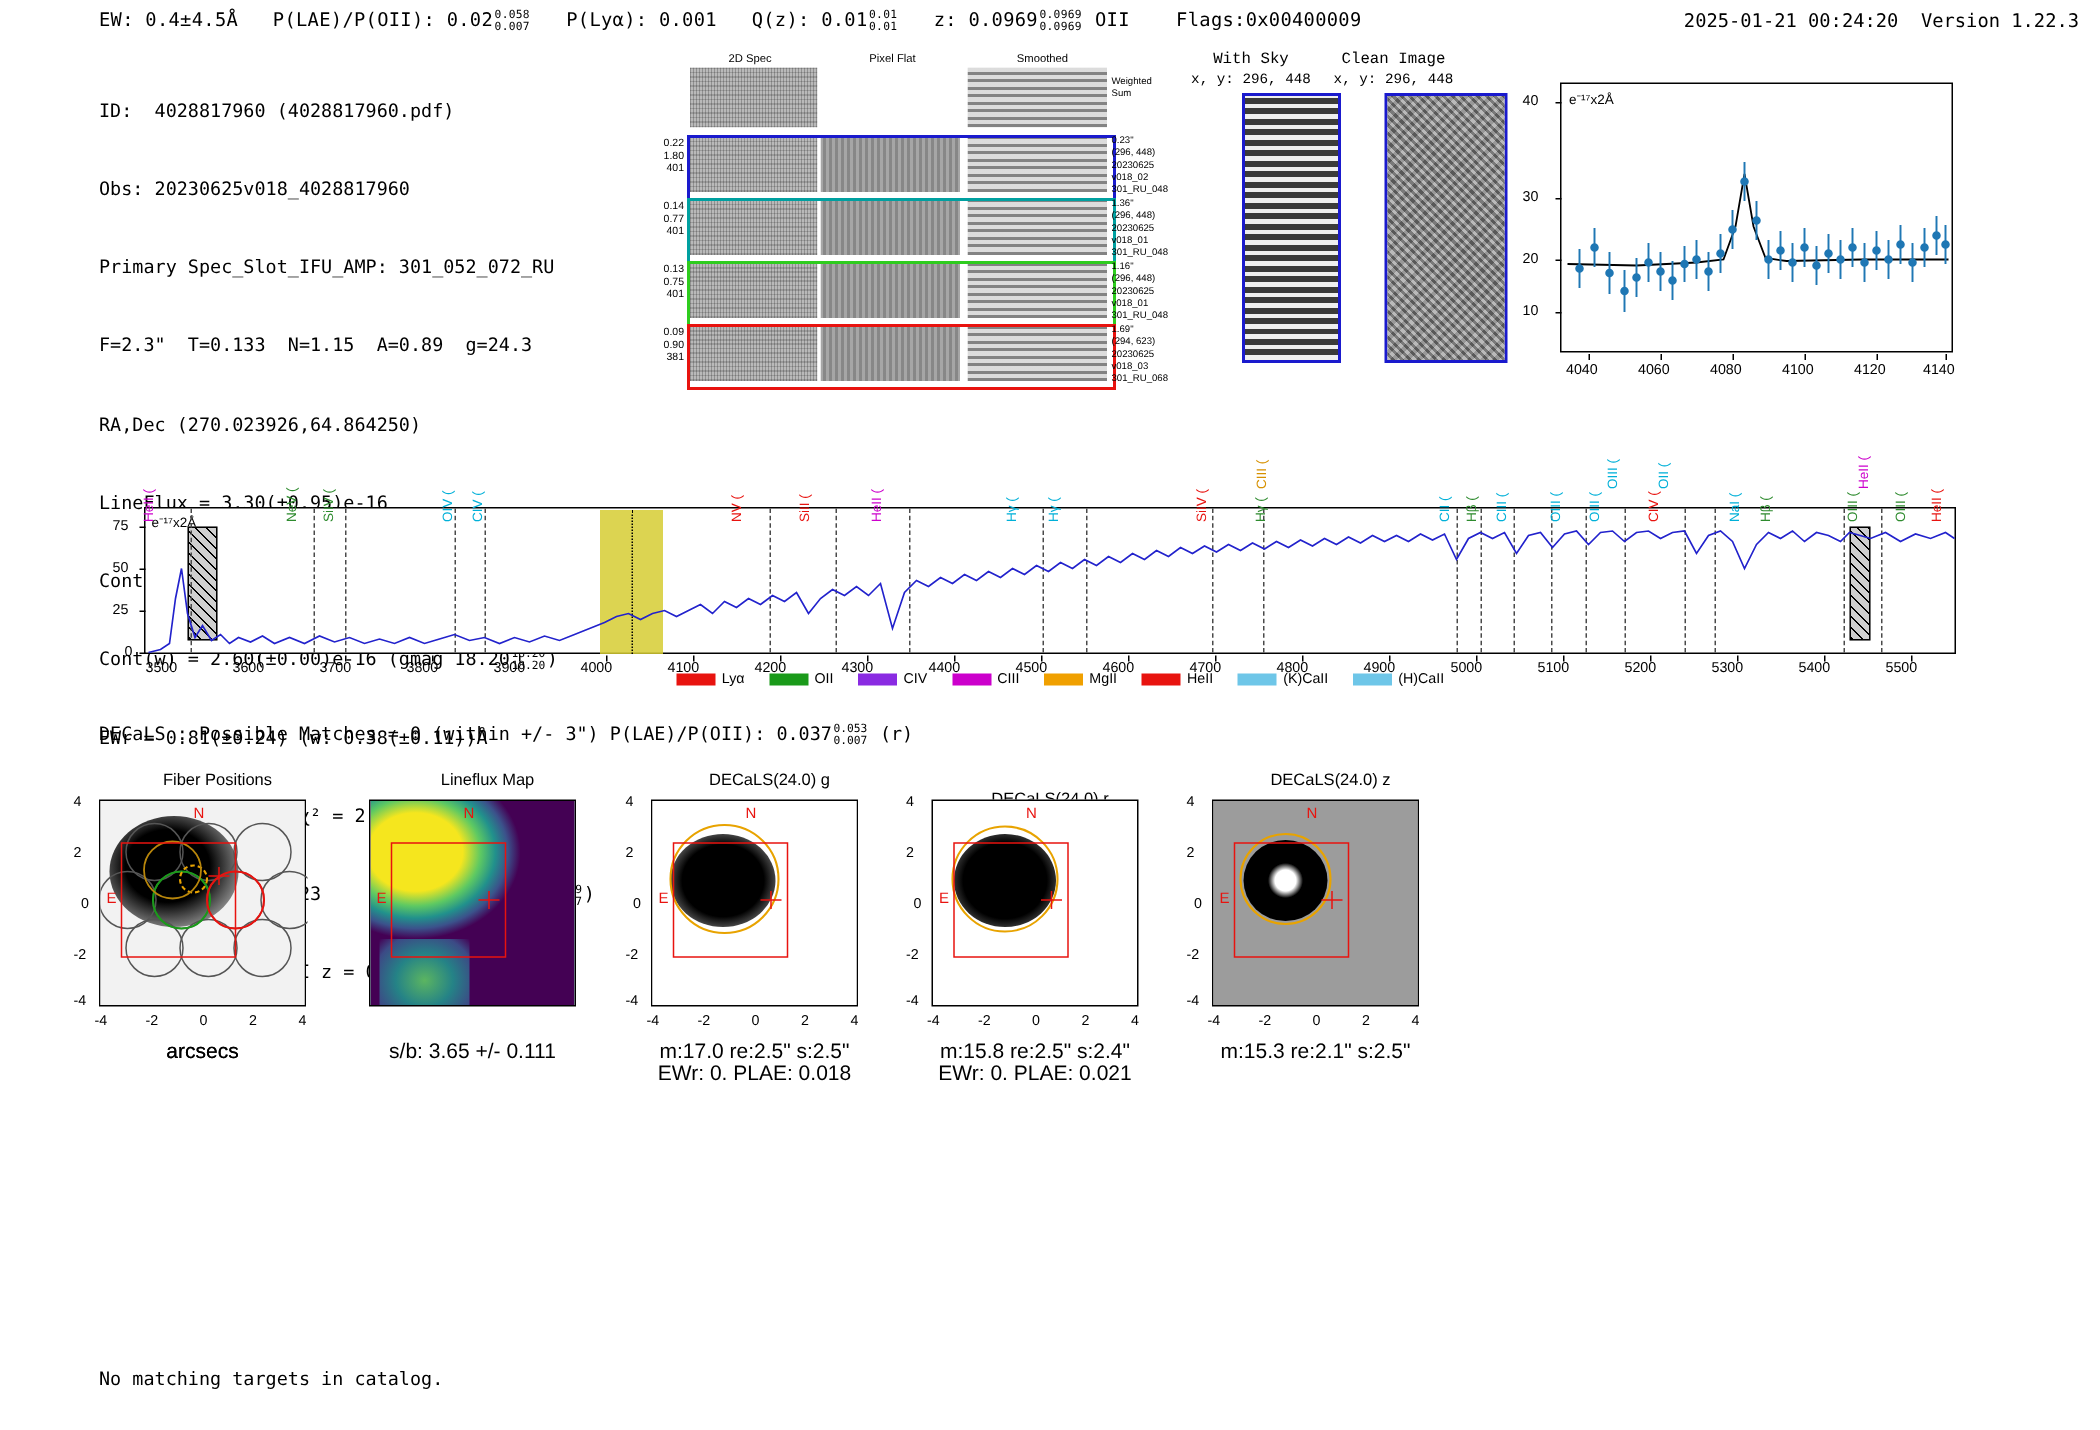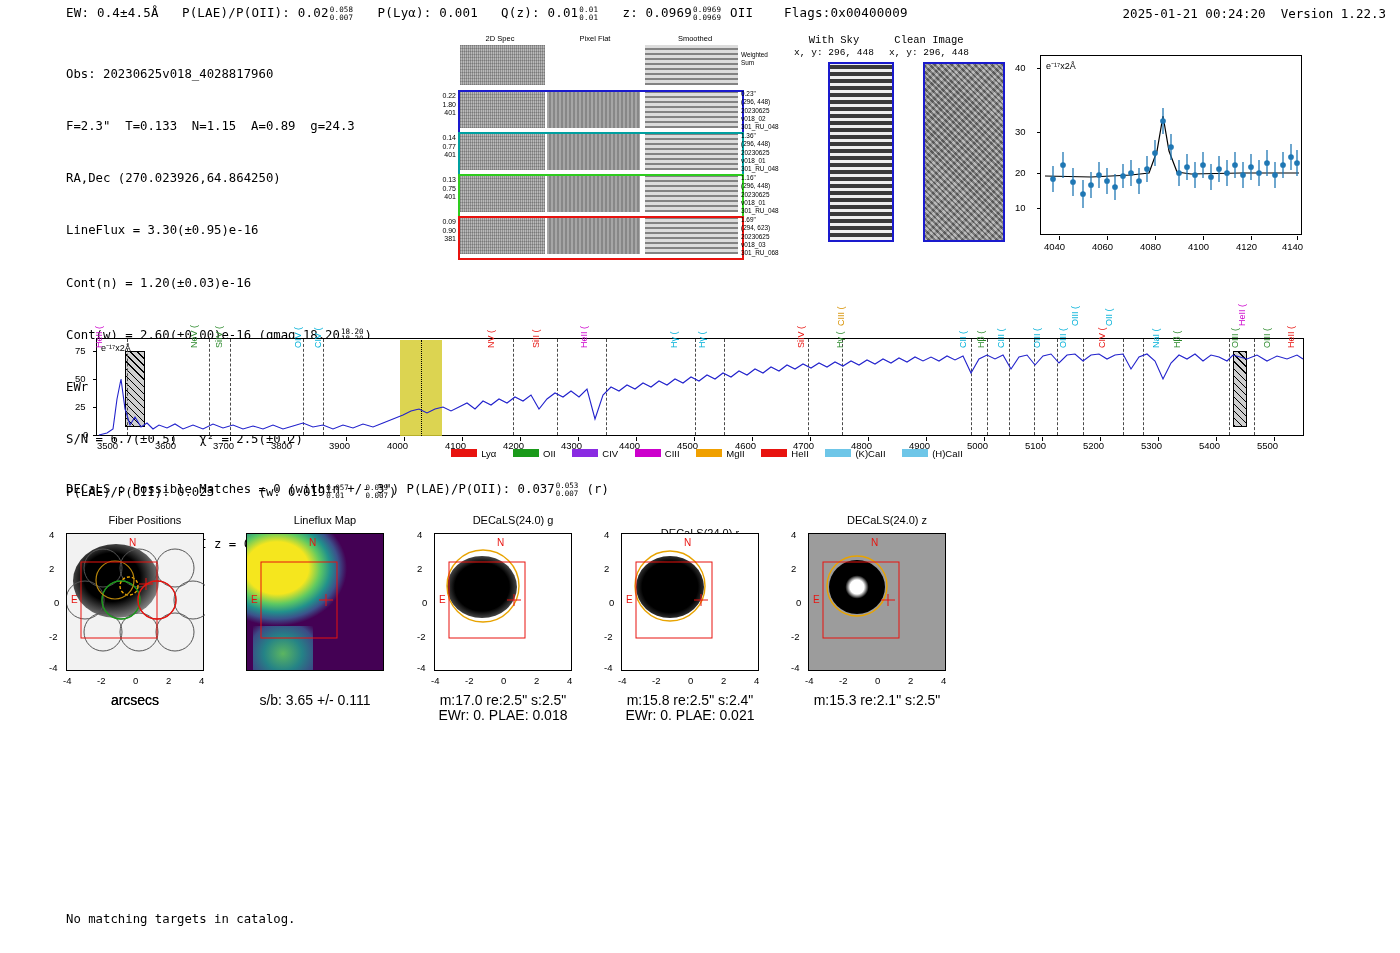--- a/index.html
+++ b/index.html
@@ -71,21 +71,23 @@
   <span>Q(z): 0.01</span><span class="fracbox"><span>0.01</span><br><span>0.01</span></span>&nbsp;&nbsp;
   <span>z: 0.0969</span><span class="fracbox"><span>0.0969</span><br><span>0.0969</span></span>
   <span>OII</span>&nbsp;&nbsp;&nbsp;
   <span>Flags:0x00400009</span>
 </div>
 <div class="abs mono" id="stamp">
   <span>2025-01-21 00:24:20</span>&nbsp;&nbsp;<span>Version 1.22.3</span>
 </div>
 
 <div class="abs mono" id="info">
+  <div>ID:  4028817960 (4028817960.pdf)</div>
   <div>Obs: 20230625v018_4028817960</div>
+  <div>Primary Spec_Slot_IFU_AMP: 301_052_072_RU</div>
   <div>F=2.3"  T=0.133  N=1.15  A=0.89  g=24.3</div>
   <div>RA,Dec (270.023926,64.864250)</div>
   <div>LineFlux = 3.30(±0.95)e-16</div>
   <div>Cont(n) = 1.20(±0.03)e-16</div>
   <div><span>Cont(w) = 2.60(±0.00)e-16 (gmag 18.20</span><span class="fracbox"><span>18.20</span><br><span>18.20</span></span><span>)</span></div>
   <div>EWr = 0.81(±0.24) (w: 0.38(±0.11))Å</div>
   <div>S/N = 6.7(±0.5)   χ² = 2.5(±0.2)</div>
   <div><span>P(LAE)/P(OII): 0.023      (w: 0.019</span><span class="fracbox"><span>0.057</span><br><span>0.01</span></span>&nbsp;&nbsp;<span class="fracbox"><span>0.059</span><br><span>0.007</span></span><span>)</span></div>
   <div>LyA z = 2.3635  OII z = 0.0969</div>
 </div>

